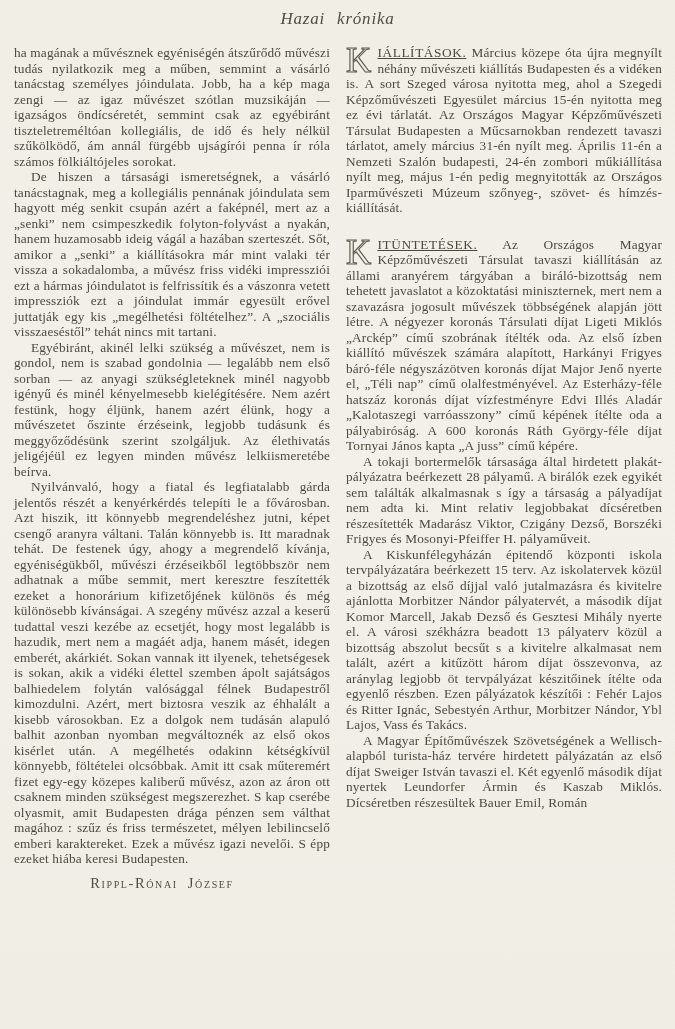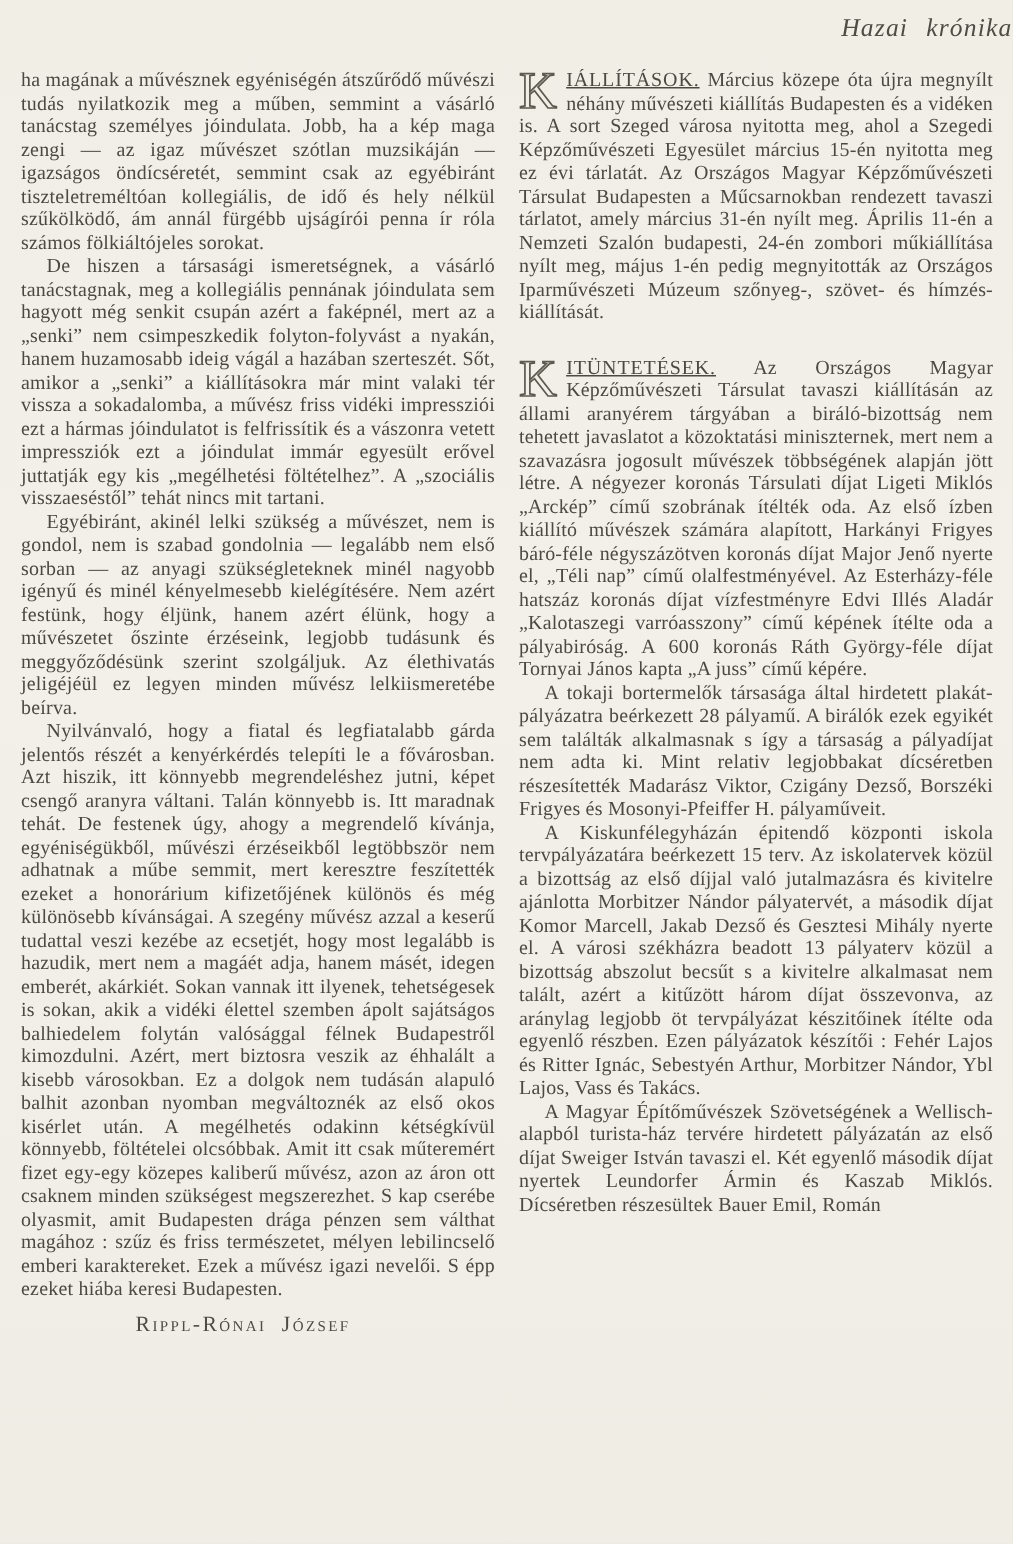--- a/index.html
+++ b/index.html
@@ -13,21 +13,21 @@
     height: 1029px;
     margin: 0 auto;
     background: #f2efe8;
     background-image: linear-gradient(180deg, #f1eee6 0%, #f3f0e9 40%, #f0ede5 100%);
     overflow: hidden;
     color: #4b4a41;
     font-family: "Liberation Serif", "DejaVu Serif", serif;
   }
   .running-head {
     padding-top: 9px;
-    text-align: right;
+    text-align: center;
   }
   .head-title {
     font-style: italic;
     font-size: 17px;
     letter-spacing: 0.8px;
     word-spacing: 7px;
     color: #4e4d44;
   }
   .columns {
     display: flex;

